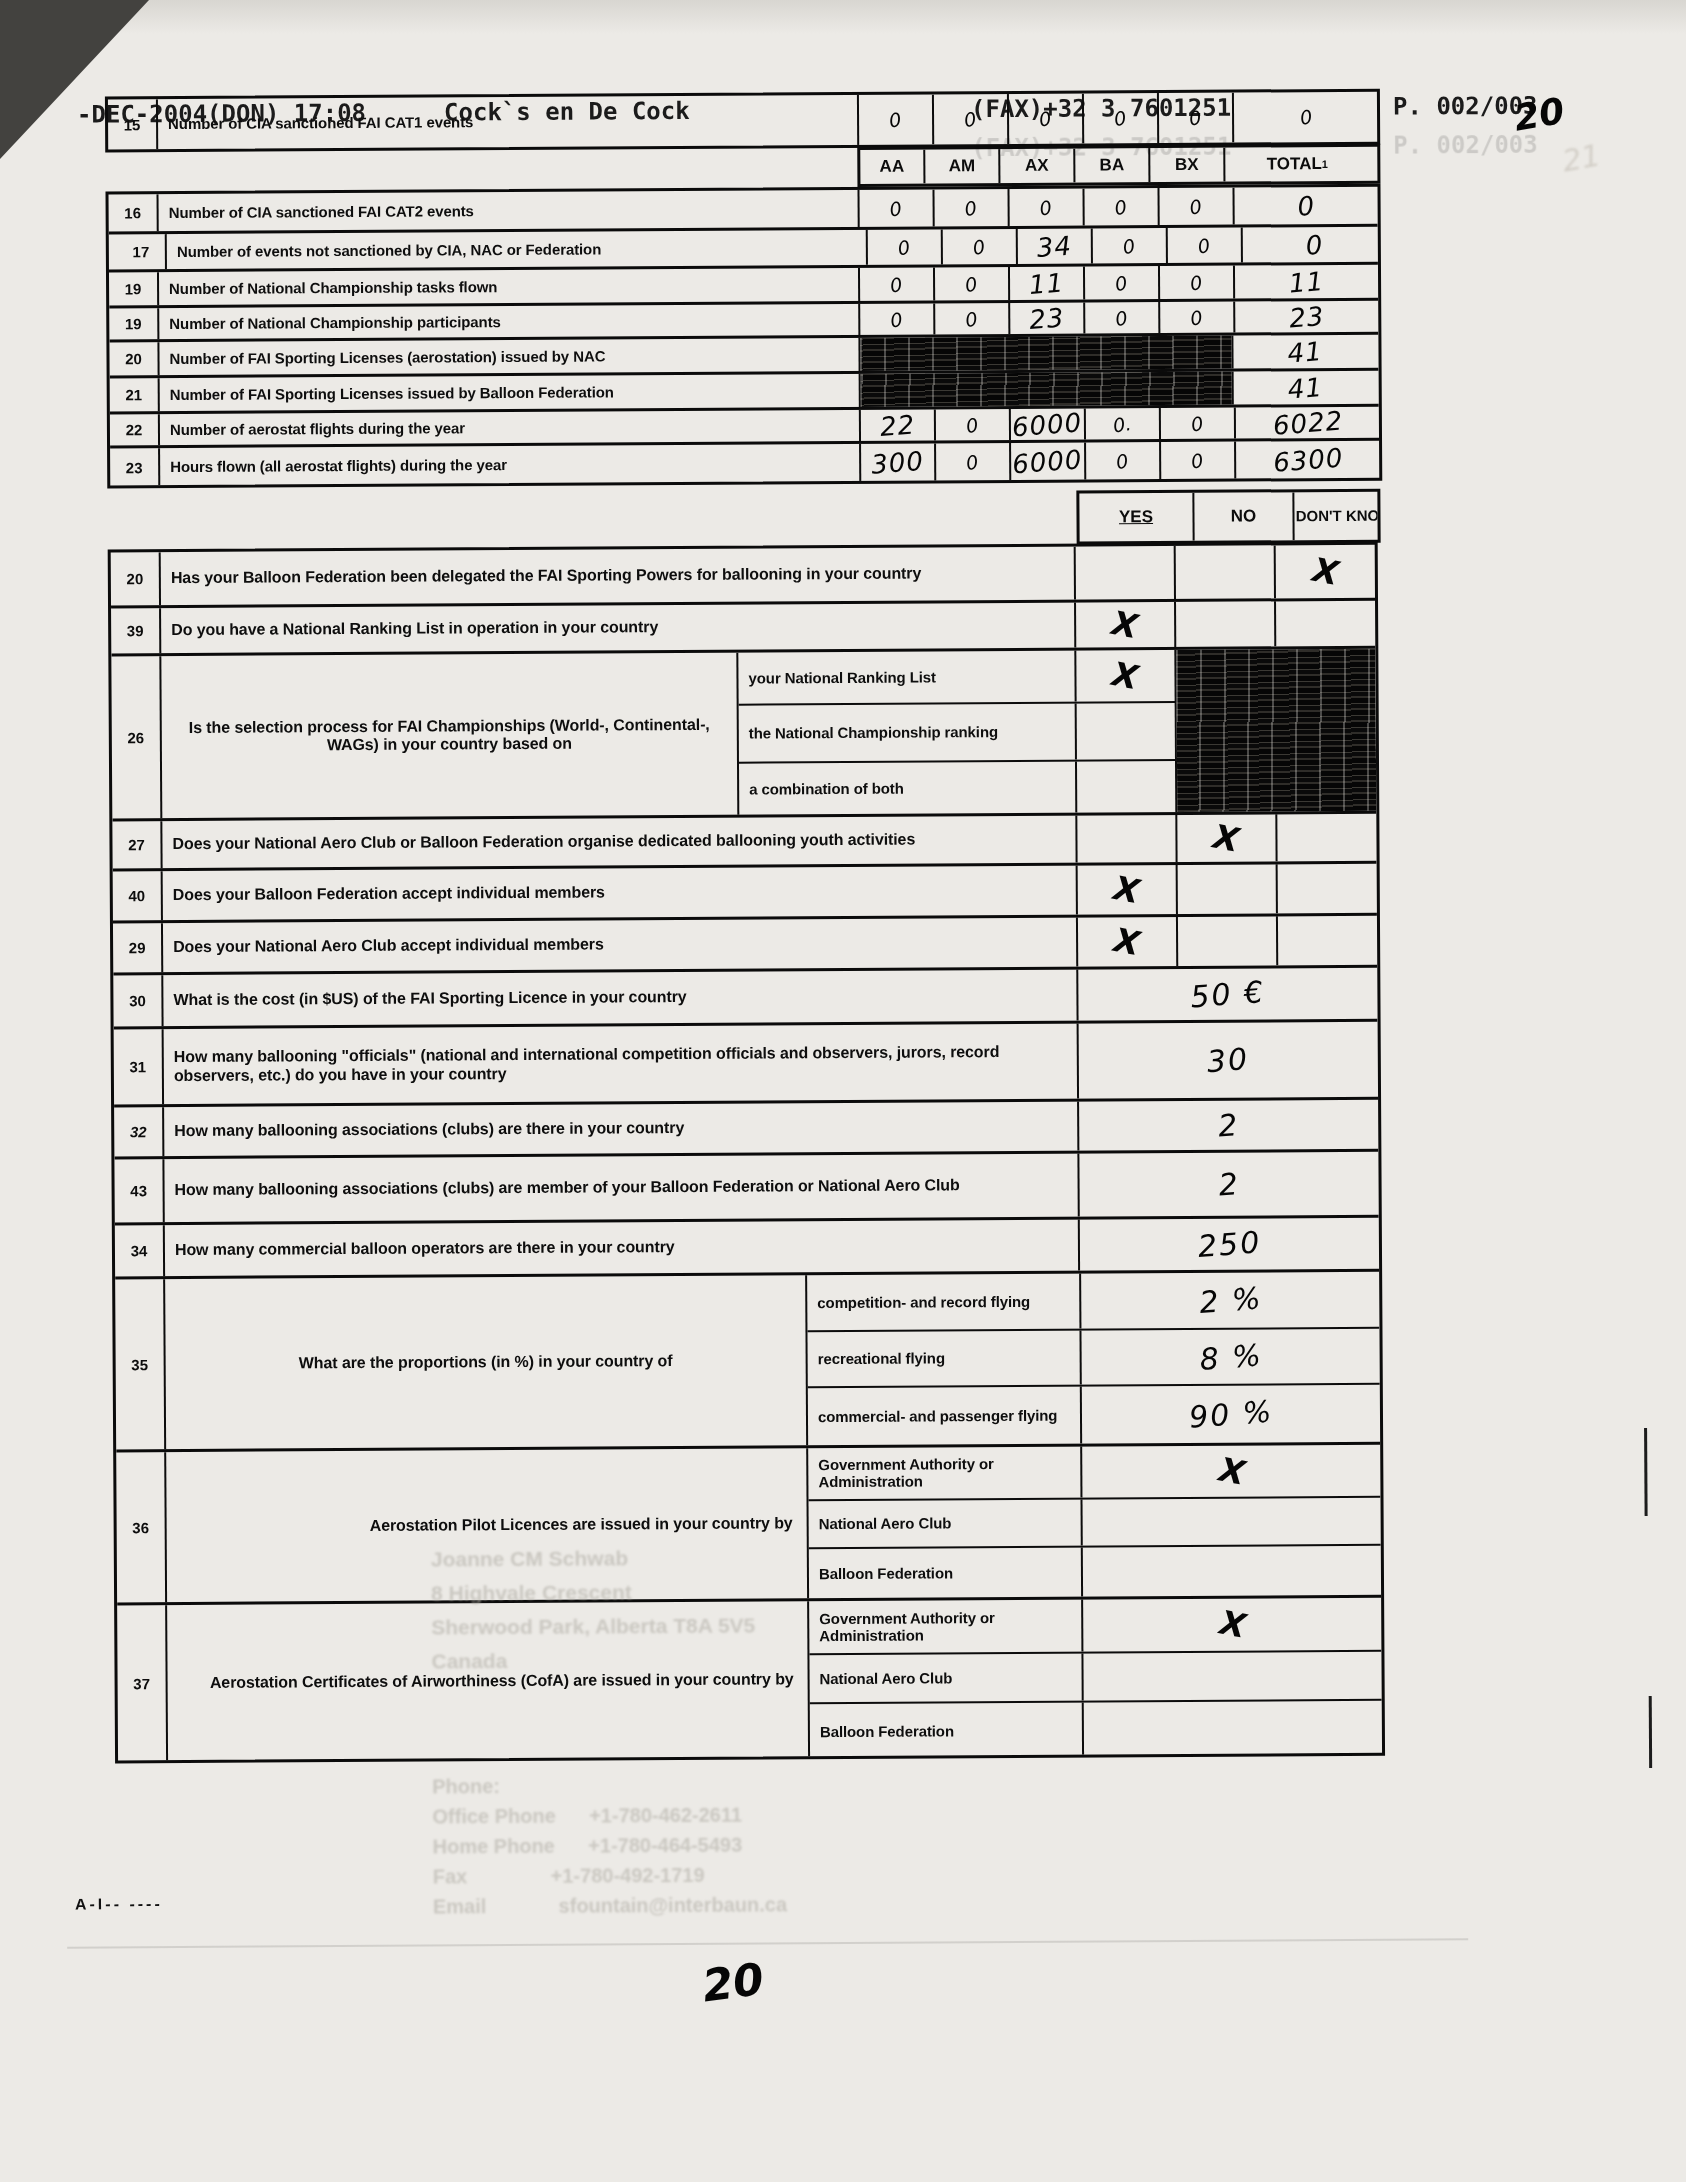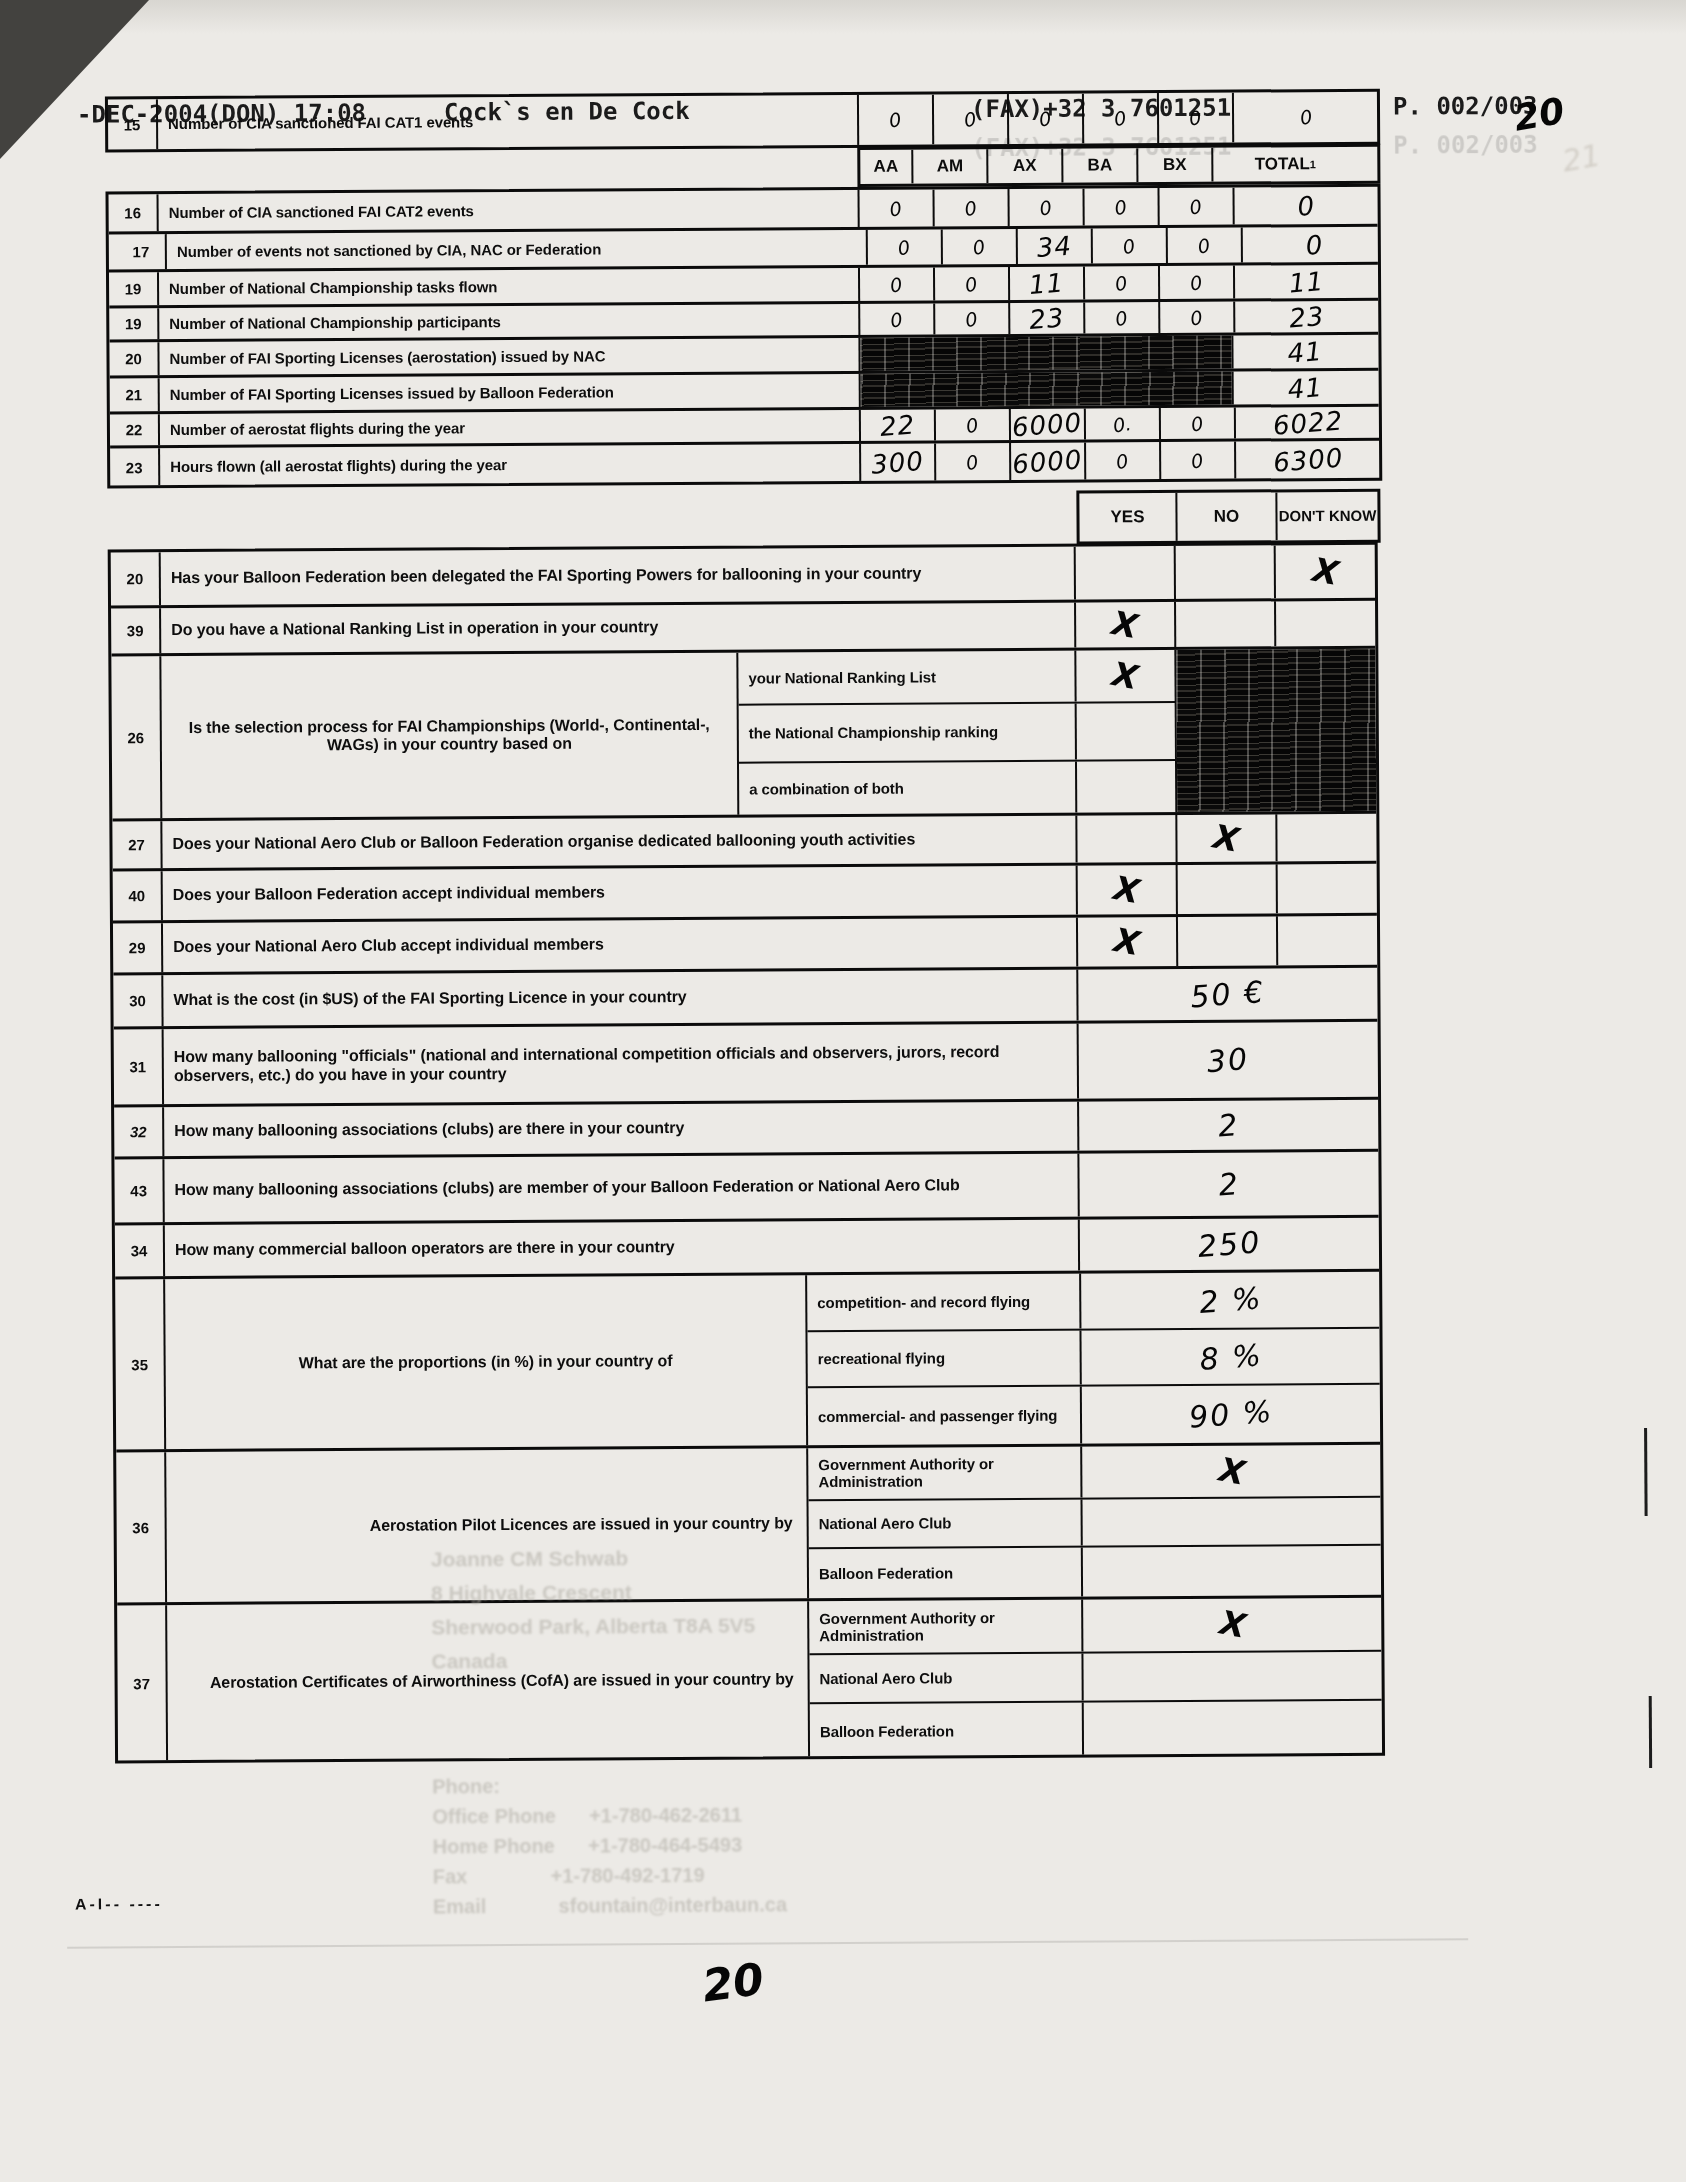--- a/index.html
+++ b/index.html
@@ -134,21 +134,21 @@
           </div>
           <div class="c" style="width: 75px;">
             <div class="hw zero">0</div>
           </div>
           <div class="c end" style="width: 144px;">
             <div class="hw zero">0</div>
           </div>
         </div>
       </div>
     <div id="headerB" class="tbl hrow" style="left:863px;top:147px;width:523px;height:40px;">
-        <div class="c hcell" style="width: 53px;">
+        <div class="c hcell" style="width: 65px;">
           <div class="hlabel">AA</div>
         </div>
         <div class="c hcell" style="width: 75px;">
           <div class="hlabel">AM</div>
         </div>
         <div class="c hcell" style="width: 75px;">
           <div class="hlabel">AX</div>
         </div>
         <div class="c hcell" style="width: 75px;">
           <div class="hlabel">BA</div>
@@ -309,21 +309,21 @@
           </div>
           <div class="c" style="width: 75px;">
             <div class="hw zero">0</div>
           </div>
           <div class="c end" style="width: 144px;">
             <div class="hw med">6300</div>
           </div>
         </div>
       </div>
     <div id="headerC" class="tbl hrow" style="left:1080px;top:492px;width:304px;height:54px;">
-        <div class="c hcell" style="width: 98px;">YES</div>
+        <div class="c hcell" style="width: 115px; text-decoration: underline;">YES</div>
         <div class="c hcell" style="width: 100px;">NO</div>
         <div class="c hcell dk end" style="width: 100px;">DON'T KNOW</div>
       </div>
     <div id="tableC" class="tbl" style="left:111px;top:545px;width:1270px;height:1214px;">
         <div class="trow" style="height: 56px;">
           <div class="c num" style="width: 50px;">20</div>
           <div class="c q formtxt" style="width: 915px;">Has your Balloon Federation been delegated the FAI Sporting Powers for ballooning in your country</div>
           <div class="c" style="width: 100px;"></div>
           <div class="c" style="width: 100px;"></div>
           <div class="c end" style="width: 100px;">

